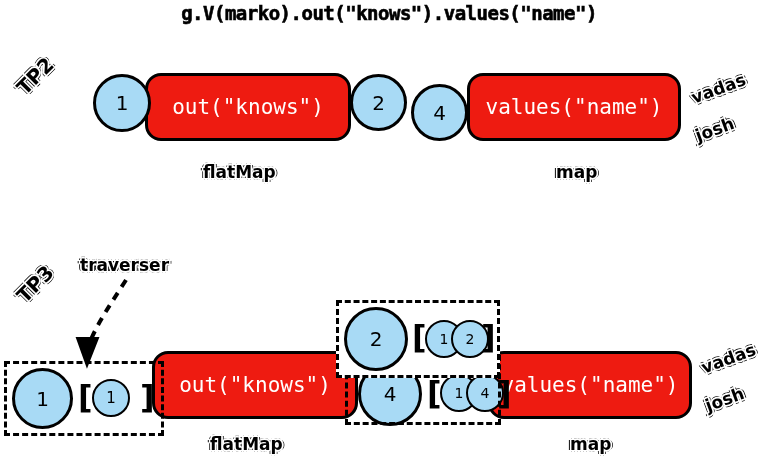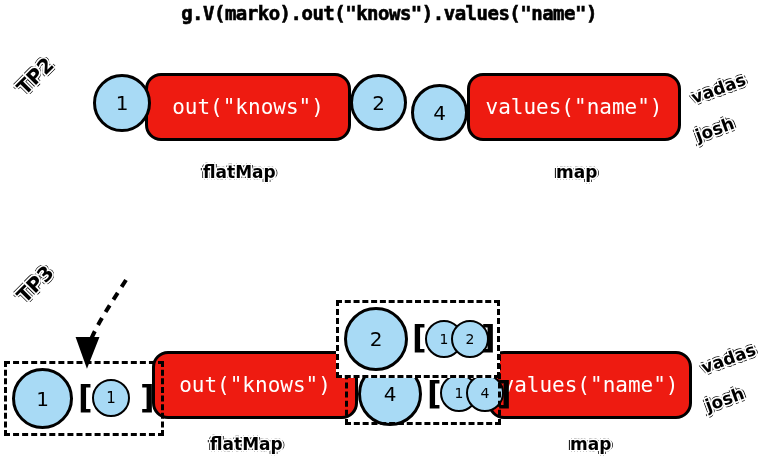--- a/index.html
+++ b/index.html
@@ -137,20 +137,21 @@
   </div>
 
   <div class="olabel rot20" style="left:692px; top:88px;">vadas</div>
   <div class="olabel rot20" style="left:696px; top:126px;">josh</div>
 
   <div class="olabel" style="left:203px; top:162px;">flatMap</div>
   <div class="olabel" style="left:556px; top:162px;">map</div>
 
   <div class="olabel rot45" style="left:14px; top:272px;">TP3</div>
 
+  <div class="olabel" style="left:80px; top:255px;">traverser</div>
 
   <svg class="arrowsvg" style="left:60px; top:270px;" width="120" height="100">
     <path d="M 66 10 C 52 32, 38 52, 29 74" fill="none" stroke="#000" stroke-width="4" stroke-dasharray="8,7" stroke-linecap="butt"></path>
     <polygon points="27,96 17,68 38,68" fill="#000" stroke="#000" stroke-width="2"></polygon>
   </svg>
 
   <div class="dashbox" style="left:4px; top:361px; width:160px; height:75px;"></div>
 
   <div class="circle" style="left:12px; top:368px; width:61px; height:61px;">
     <span>1</span>

